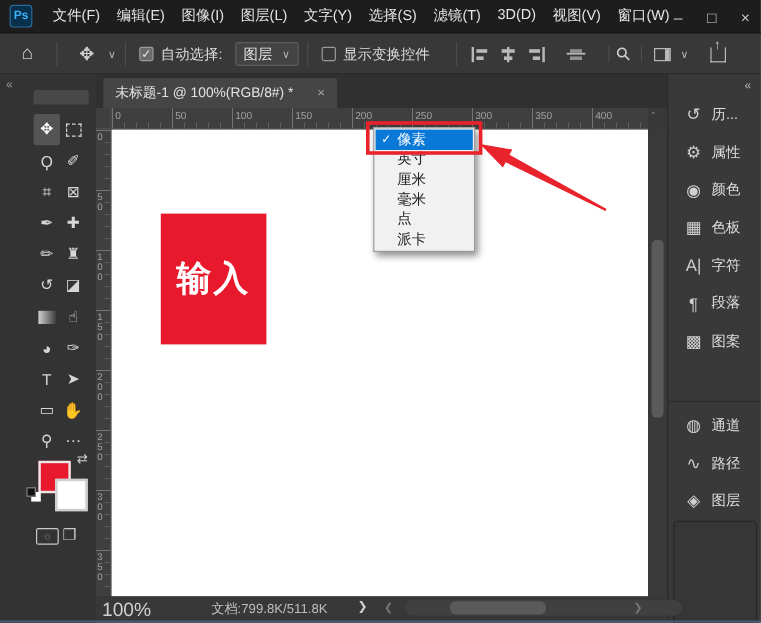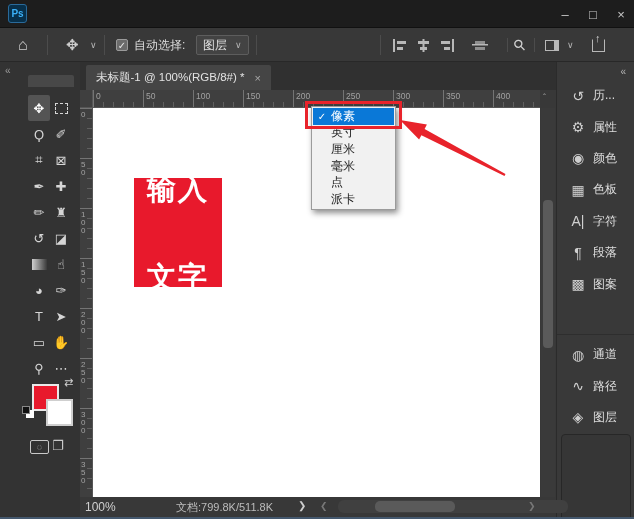--- a/index.html
+++ b/index.html
@@ -55,21 +55,21 @@
   #swap-swatches { position:absolute; left:36px; top:-4px; font-size:11px; color:#cfcfcf; }
   #default-swatches { position:absolute; left:-6px; top:26px; width:12px; height:12px; }
   #default-swatches .w { position:absolute; right:0; bottom:0; width:8px; height:8px; background:#fff; }
   #default-swatches .b { position:absolute; left:0; top:0; width:8px; height:8px; background:#111; border:1px solid #888; }
   #mask-mode { position:absolute; left:30px; top:378px; width:19px; height:14px; border:1px solid #c9c9c9;
     border-radius:2px; display:flex; align-items:center; justify-content:center; font-size:9px; color:#c9c9c9; }
   #screen-mode { position:absolute; left:52px; top:376px; font-size:13px; color:#c9c9c9; }
   
   #tabbar { position:absolute; left:80px; top:62px; width:476px; height:28px; background:#303030; }
   #doc-tab { position:absolute; left:6px; top:3px; height:25px; background:#454545;
-    display:flex; align-items:center; padding:0 10px; gap:10px; border-radius:2px 2px 0 0; }
+    display:flex; align-items:center; padding:0 10px; gap:20px; border-radius:2px 2px 0 0; }
   #doc-tab .title { font-size:11.5px; color:#e2e2e2; }
   #doc-tab .close { font-size:11px; color:#a8a8a8; }
   
   #ruler-corner { position:absolute; left:80px; top:90px; width:13px; height:18px; background:#3f3f3f; border-right:1px solid #555; border-bottom:1px solid #555; }
   #hruler { position:absolute; left:93px; top:90px; width:447px; height:18px; background:#3f3f3f;
     border-bottom:1px solid #555;
     background-image:
       repeating-linear-gradient(90deg,#747474 0 1px,transparent 1px 50px),
       repeating-linear-gradient(90deg,#5f5f5f 0 1px,transparent 1px 10px);
     background-size:100% 100%,100% 5px;
@@ -97,21 +97,21 @@
   #unit-menu { position:absolute; left:311px; top:106px; width:85px; background:#f1f1f1;
     border:1px solid #9b9b9b; box-shadow:2px 3px 6px rgba(0,0,0,.45); padding:1px; }
   .unit-item { height:16.6px; display:flex; align-items:center; font-size:12px; color:#1c1c1c; }
   .unit-item .check { width:18px; text-align:center; font-size:10px; }
   .unit-item.hl { background:#0a78d7; color:#ffffff; }
   #unit-annotation { position:absolute; left:305px; top:101px; width:97px; height:28px;
     border:3px solid #e8232b; pointer-events:none; }
   #arrow-svg { position:absolute; left:390px; top:108px; pointer-events:none; }
   
   #statusbar { position:absolute; left:80px; top:497px; width:476px; height:20px; background:#383838; }
-  #statusbar .zoom { position:absolute; left:5px; top:3px; font-size:12px; color:#d0d0d0; }
+  #statusbar .zoom { position:absolute; left:5px; top:3px; font-size:16px; color:#d0d0d0; }
   #statusbar .docinfo { position:absolute; left:96px; top:3px; font-size:11px; color:#bdbdbd; }
   #statusbar .chev1 { position:absolute; left:218px; top:3px; font-size:10px; color:#cfcfcf; }
   #statusbar .chev2 { position:absolute; left:240px; top:4px; font-size:9px; color:#777; }
   #hscroll-track { position:absolute; left:258px; top:3px; width:230px; height:13px; background:#404040; border-radius:6px; }
   #hscroll-thumb { position:absolute; left:37px; top:1px; width:80px; height:11px; background:#5a5a5a; border-radius:5px; }
   #statusbar .chev3 { position:absolute; left:448px; top:4px; font-size:9px; color:#777; }
   #bottom-line { position:absolute; left:0; top:517px; width:634px; height:2px; background:#44586e; }
   
   #right-panel { position:absolute; left:556px; top:62px; width:78px; height:455px;
     background:#393939; border-left:1px solid #2b2b2b; }
@@ -124,20 +124,32 @@
   #group-2 { top:272px; border-top:1px solid #2e2e2e; padding-top:4px; }
   #panel-empty { position:absolute; left:4px; top:372px; width:70px; height:132px;
     background:#363636; border:1px solid #272727; border-radius:4px; }
   .pgrad { display:inline-block; width:15px; height:11px; background:linear-gradient(90deg,#cfcfcf,#3a3a3a); }
 </style>
 </head>
 <body>
 
 <div id="titlebar">
   <div id="ps-logo">Ps</div>
+  <div id="menu-list" style="display:flex;">
+      <span class="menu-item">文件(F)</span>
+      <span class="menu-item">编辑(E)</span>
+      <span class="menu-item">图像(I)</span>
+      <span class="menu-item">图层(L)</span>
+      <span class="menu-item">文字(Y)</span>
+      <span class="menu-item">选择(S)</span>
+      <span class="menu-item">滤镜(T)</span>
+      <span class="menu-item">3D(D)</span>
+      <span class="menu-item">视图(V)</span>
+      <span class="menu-item">窗口(W)</span>
+    </div>
   <div id="win-controls">
     <span>–</span>
     <span>□</span>
     <span>×</span>
   </div>
 </div>
 
 <div id="options-bar">
   <div class="opt" style="left:18px;">
       <span class="glyph" style="font-size:16px;">⌂</span>
@@ -154,20 +166,24 @@
       <span class="cb checked">✓</span>
       <span class="opt-label">自动选择:</span>
     </div>
   <div class="opt" style="left:196px;">
     <div class="dd">
         <span>图层</span>
         <span class="chev">∨</span>
       </div>
   </div>
   <div class="vdiv" style="left:256px;"></div>
+  <div class="opt" style="left:268px;">
+      <span class="cb"></span>
+      <span class="opt-label">显示变换控件</span>
+    </div>
   <div class="vdiv" style="left:380px;"></div>
   <div class="opt" style="left:392px;">
     <svg class="align-svg" width="15" height="13">
         <rect x="1" y="0" width="2" height="13" fill="#b8b8b8"></rect>
         <rect x="5" y="2" width="9" height="3" fill="#b8b8b8"></rect>
         <rect x="5" y="8" width="6" height="3" fill="#b8b8b8"></rect>
       </svg>
   </div>
   <div class="opt" style="left:416px;">
     <svg class="align-svg" width="15" height="13">
@@ -334,21 +350,20 @@
 0</div>
     <div class="vrlabel" style="top: 353px;">3
 5
 0</div>
   </div>
 <span id="vscroll-up">ˆ</span>
 
 <div id="canvas">
   <div id="text-block" style="background: rgb(232, 25, 44); color: rgb(255, 255, 255); gap: 48px;">
     <span>输入</span>
-    <span>文字</span>
   </div>
 </div>
 
 <div id="vscroll">
     <div id="vscroll-thumb"></div>
   </div>
 
 <div id="unit-menu">
     <div class="unit-item hl">
       <span class="check">✓</span>

